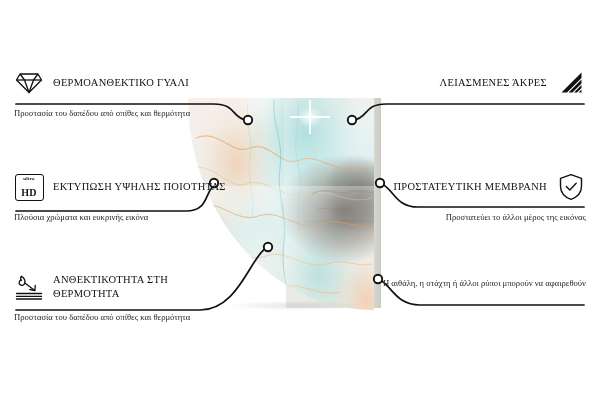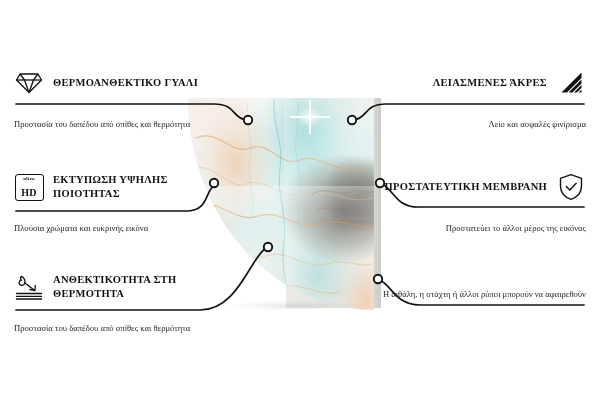--- a/index.html
+++ b/index.html
@@ -126,40 +126,40 @@
   .feat-head {
     display: flex;
     align-items: center;
     gap: 9px;
     min-height: 34px;
   }
   .feature.right .feat-head { flex-direction: row-reverse; }
 
   .feat-title {
     font-size: 10.5px;
-    font-weight: 700;
+    font-weight: 400;
     letter-spacing: 0.3px;
     line-height: 1.35;
     color: #111111;
     text-transform: uppercase;
   }
   .feature.right .feat-title { text-align: right; }
 
   .feat-icon {
     flex: 0 0 auto;
     width: 30px;
     height: 30px;
     display: flex;
     align-items: center;
     justify-content: center;
     color: #141414;
   }
 
   .feat-sub {
-    margin-top: 18px;
+    margin-top: 7px;
     font-size: 8.6px;
     line-height: 1.5;
     color: #262626;
   }
 
   .hd-badge {
     width: 27px;
     height: 25px;
     border: 1.4px solid #111;
     border-radius: 3px;
@@ -278,21 +278,20 @@
         <svg width="28" height="24" viewBox="0 0 28 24" fill="#111">
           <path d="M24.5,1.5 V21.5 H4.5 Z" fill="none" stroke="#111" stroke-width="0.6" opacity="0"></path>
           <polygon points="24.5,1.5 24.5,7.0 10.0,21.5 4.5,21.5"></polygon>
           <polygon points="24.5,8.6 24.5,12.4 15.4,21.5 11.6,21.5"></polygon>
           <polygon points="24.5,14.0 24.5,17.0 20.0,21.5 17.0,21.5"></polygon>
           <polygon points="24.5,18.6 24.5,21.5 21.7,21.5"></polygon>
         </svg>
       </span>
       <span class="feat-title">ΛΕΙΑΣΜΕΝΕΣ ΆΚΡΕΣ</span>
     </div>
-    <div class="feat-sub">Λείο και ασφαλές φινίρισμα</div>
   </div>
 
   <div class="feature right" style="top:170px">
     <div class="feat-head">
       <span class="feat-icon">
         <svg width="26" height="28" viewBox="0 0 26 28" fill="none" stroke="#111" stroke-width="1.4" stroke-linecap="round" stroke-linejoin="round">
           <path d="M13,1.6 L23.5,5.4 V13.2 C23.5,19.6 18.8,24.2 13,26.4 C7.2,24.2 2.5,19.6 2.5,13.2 V5.4 Z"></path>
           <path d="M8.3,13.4 L11.8,16.9 L18.2,10.3"></path>
         </svg>
       </span>

